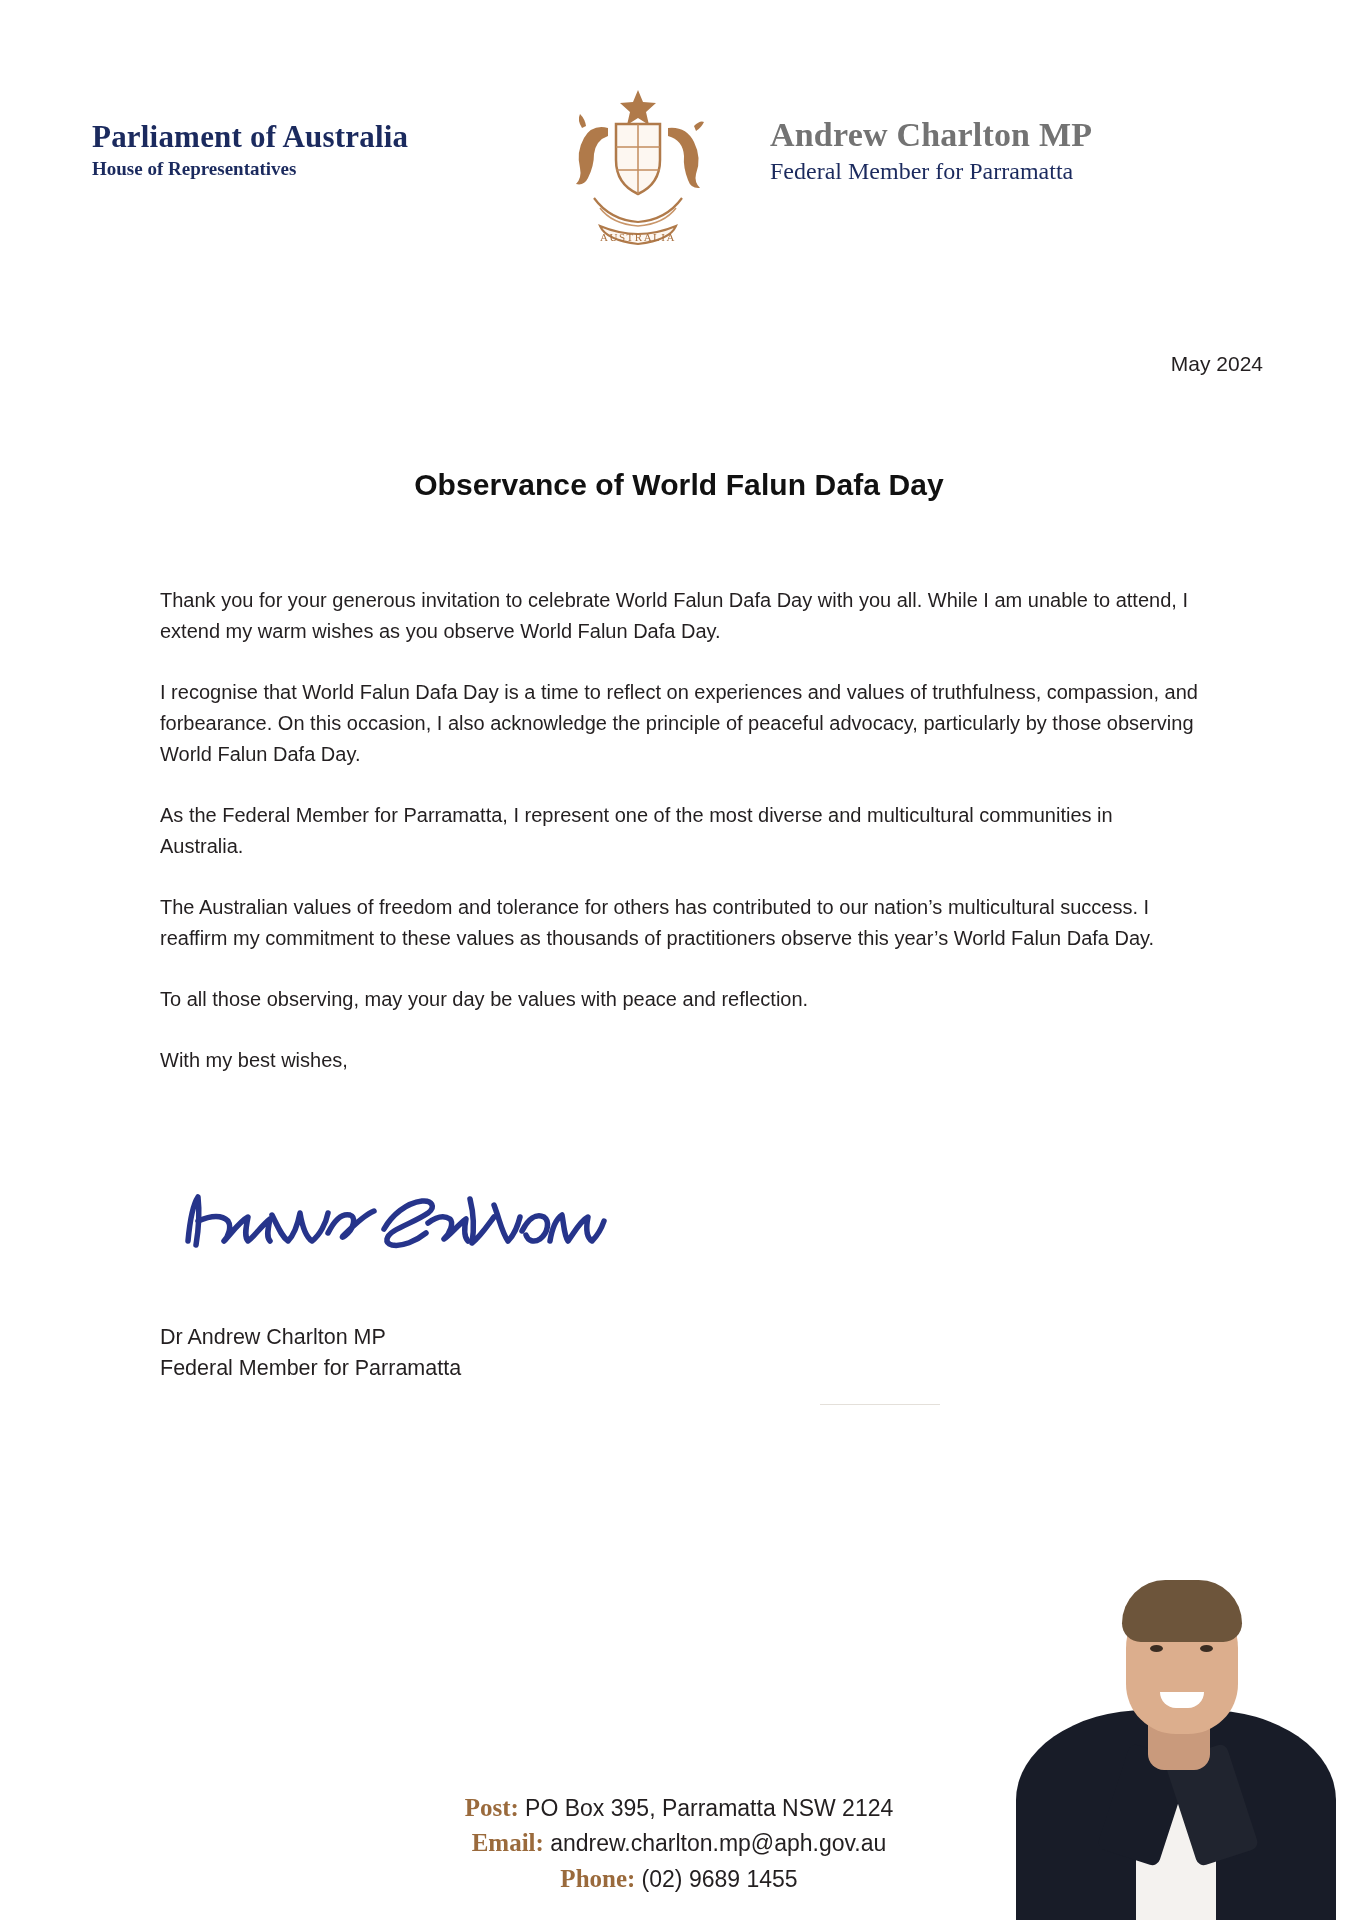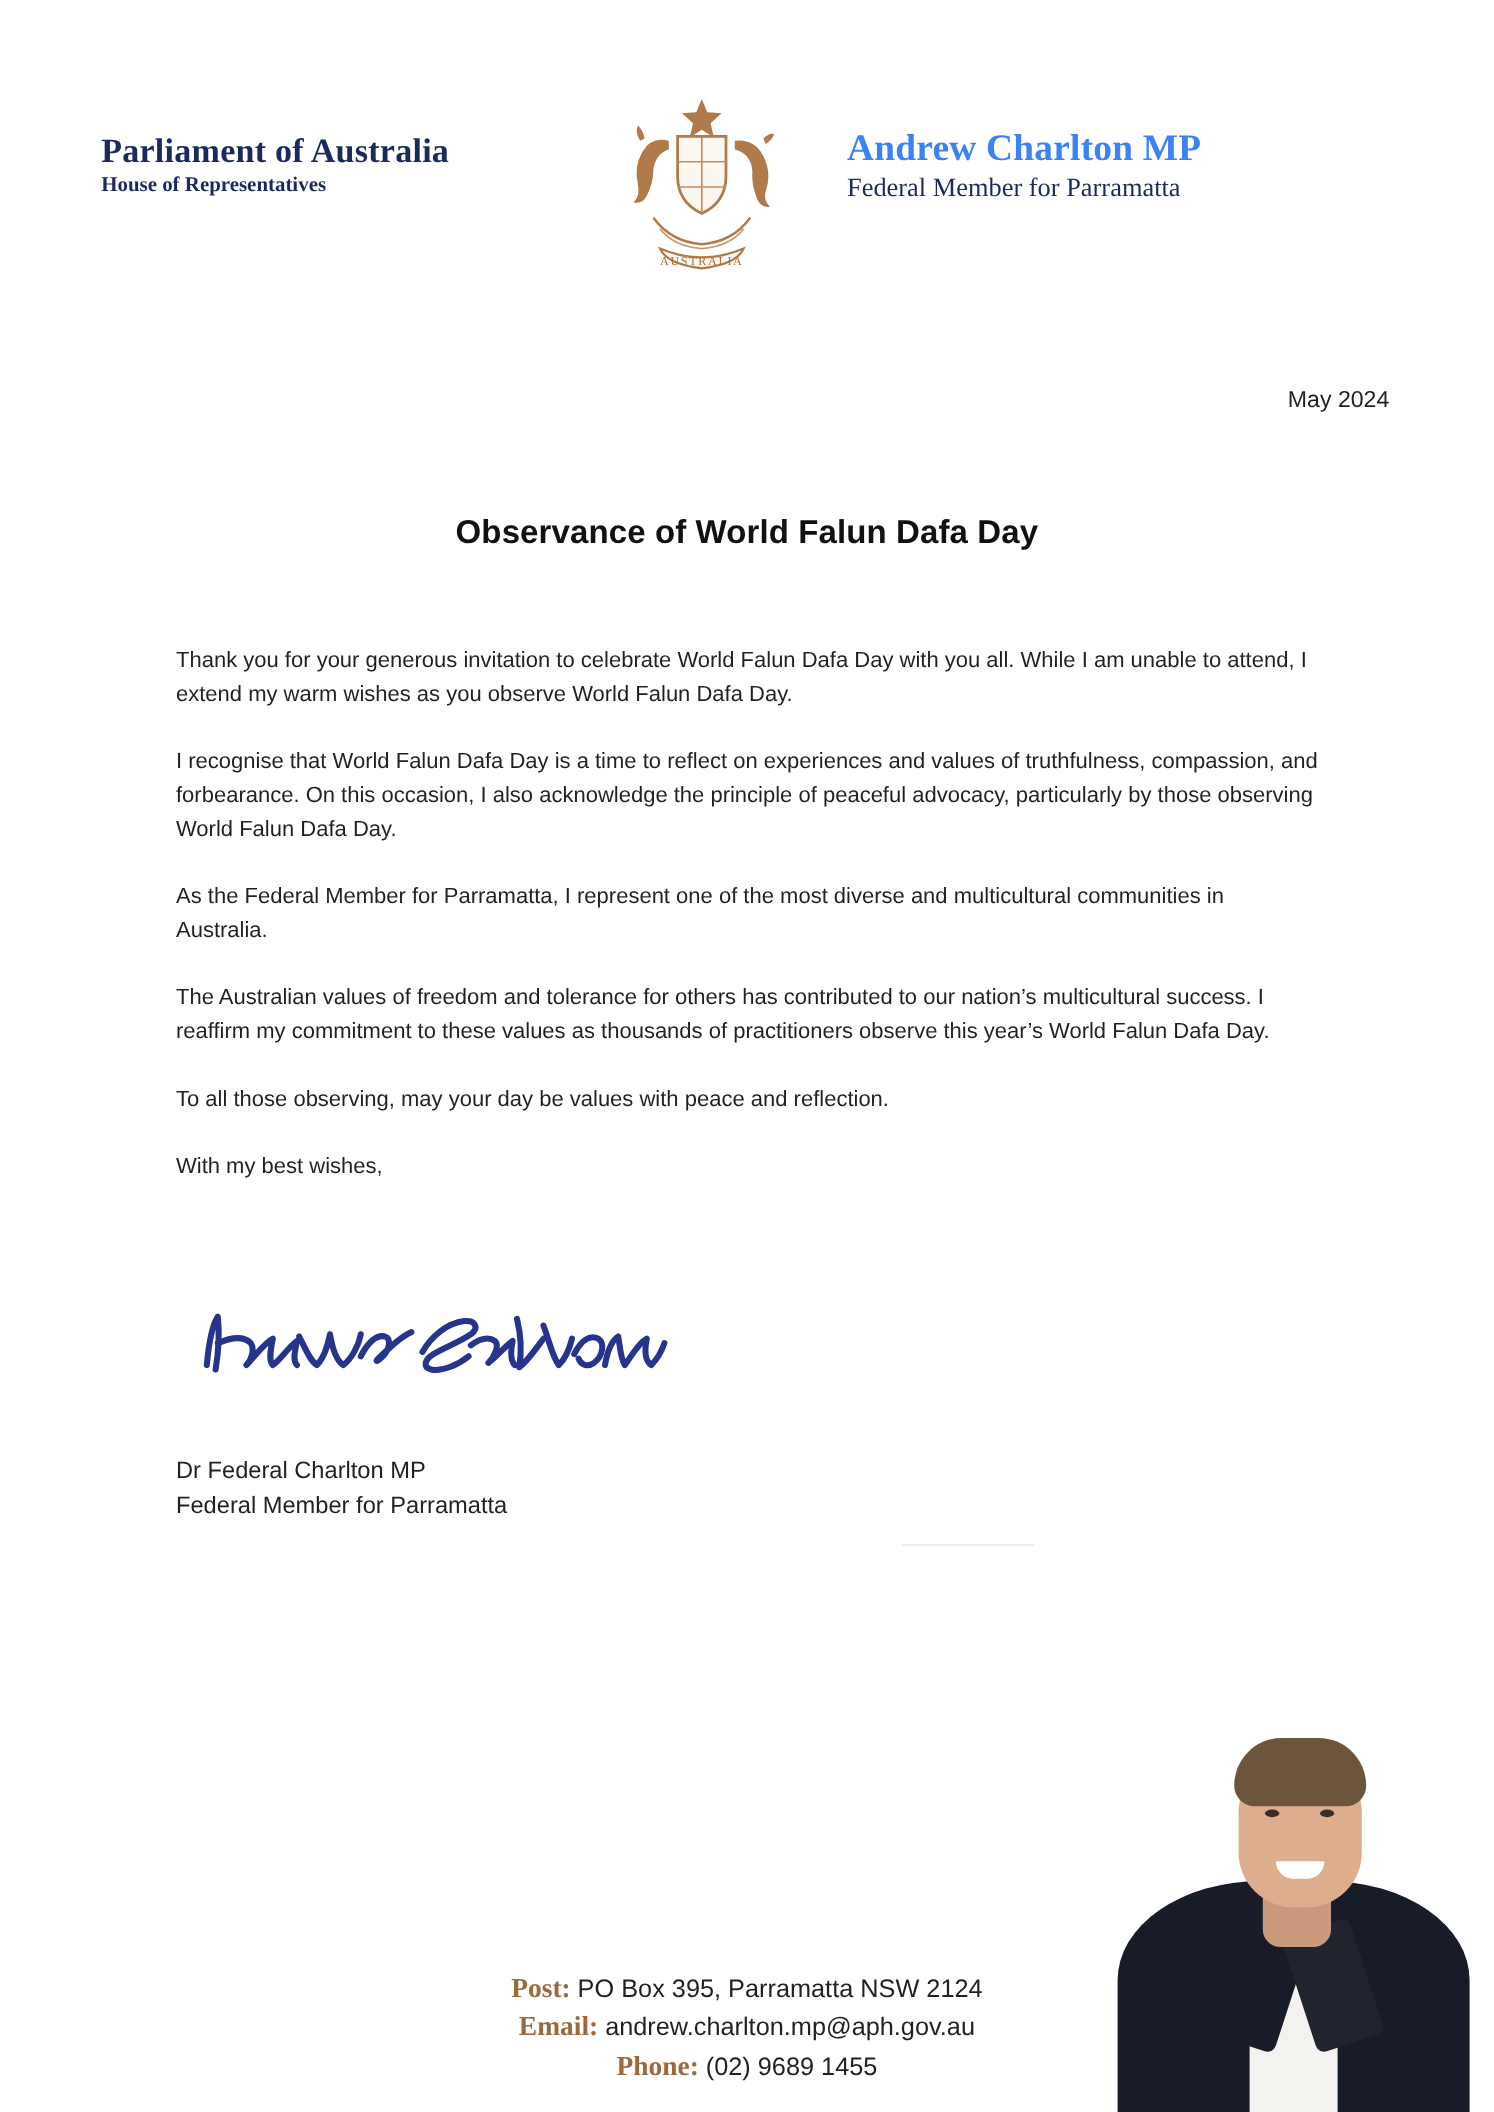--- a/index.html
+++ b/index.html
@@ -50,21 +50,21 @@
     position: absolute;
     left: 770px;
     top: 20px;
     width: 460px;
     text-align: left;
   }
   .lh-right .line1 {
     font-family: "Liberation Serif", serif;
     font-weight: bold;
     font-size: 34px;
-    color: #3b82f6;
+    color: #737373;
     line-height: 1.1;
     letter-spacing: 0.2px;
   }
   .lh-right .line2 {
     font-family: "Liberation Serif", serif;
     font-size: 24px;
     color: #1b2a5e;
     margin-top: 5px;
   }
   .crest {
@@ -318,21 +318,21 @@
       <path d="M250 48 C258 42, 266 40, 272 44 C276 48, 272 58, 266 64 C272 60, 280 50, 288 44 C286 54, 286 62, 290 66"></path>
       <path d="M292 24 C296 40, 296 56, 294 68 C302 62, 310 50, 316 42"></path>
       <path d="M316 30 C322 46, 324 58, 330 66 C336 60, 340 50, 342 42"></path>
       <path d="M344 56 C350 44, 358 38, 366 42 C372 46, 370 58, 362 64 C356 68, 350 66, 348 60"></path>
       <path d="M372 66 C374 54, 378 44, 384 40 C386 50, 386 60, 390 66 C396 58, 402 46, 410 42 C408 52, 408 62, 414 66 C420 60, 424 52, 426 46"></path>
     </g>
   </svg>
 </div>
 
 <div class="signoff">
-  <div>Dr Federal Charlton MP</div>
+  <div>Dr Andrew Charlton MP</div>
   <div>Federal Member for Parramatta</div>
 </div>
 
 <div class="photo">
   <div class="ph-body"></div>
   <div class="ph-shirt"></div>
   <div class="ph-collar-l"></div>
   <div class="ph-collar-r"></div>
   <div class="ph-neck"></div>
   <div class="ph-head"></div>

